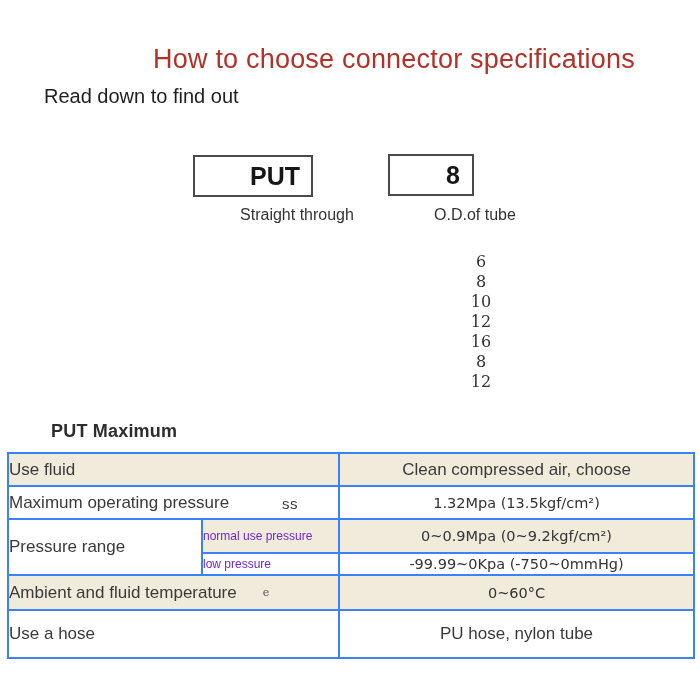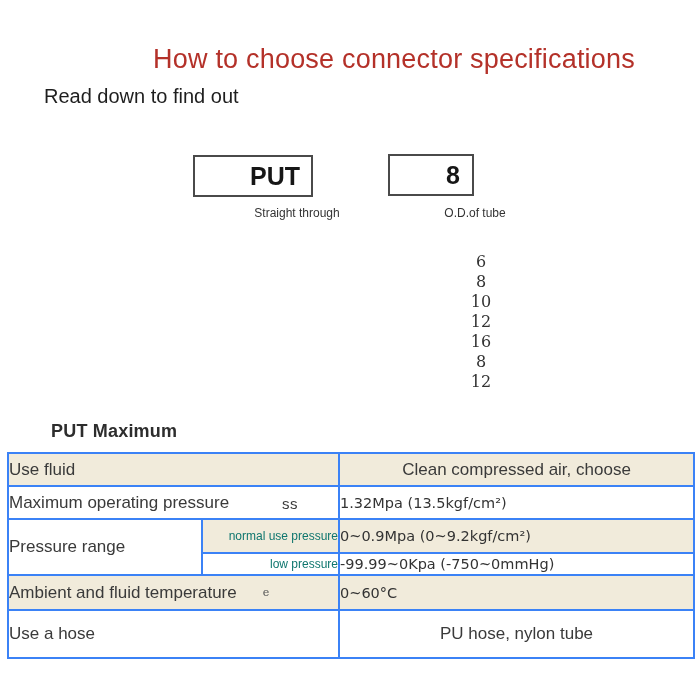--- a/index.html
+++ b/index.html
@@ -34,21 +34,21 @@
     background: #ffffff;
     display: flex; align-items: center; justify-content: center;
     font-weight: bold;
     font-size: 25px;
     color: #161616;
     box-sizing: border-box;
   }
   .box-put { left: 193px; top: 155px; width: 120px; height: 42px; }
   .box-od  { left: 388px; top: 154px; width: 86px;  height: 42px; }
   .code-caption {
-    font-size: 12px; color: #333333; text-align: center;
+    font-size: 16px; color: #333333; text-align: center;
   }
   .cap-put { left: 178px; top: 206px; width: 150px; }
   .cap-od  { left: 366px; top: 206px; width: 130px; }
 
   
   .od-options {
     left: 407px; top: 252px; width: 60px;
     text-align: center;
     font-family: "DejaVu Serif", serif;
     font-size: 16px;
@@ -82,33 +82,33 @@
   }
   .beige { background: #f1ebdb; }
   .white { background: #ffffff; }
   td.lbl {
     font-size: 17px;
     color: #3a3a3a;
     padding-left: 10px;
   }
   td.sub {
     font-size: 12px;
-    color: #0f766e;
-    text-align: right;
+    color: #6d28d9;
+    text-align: left;
   }
   td.val-lg {
     font-size: 17px;
     color: #3a3a3a;
     text-align: center;
   }
   td.val-sm {
     font-family: "DejaVu Sans", sans-serif;
     font-size: 14.5px;
     color: #333333;
-    text-align: left;
+    text-align: center;
   }
   tr.r1 { height: 33px; }
   tr.r2 { height: 33px; }
   tr.r3 { height: 34px; }
   tr.r4 { height: 22px; }
   tr.r5 { height: 35px; border-radius: 12px; }
   tr.r6 { height: 48px; }
 
   
   .art-ss {

